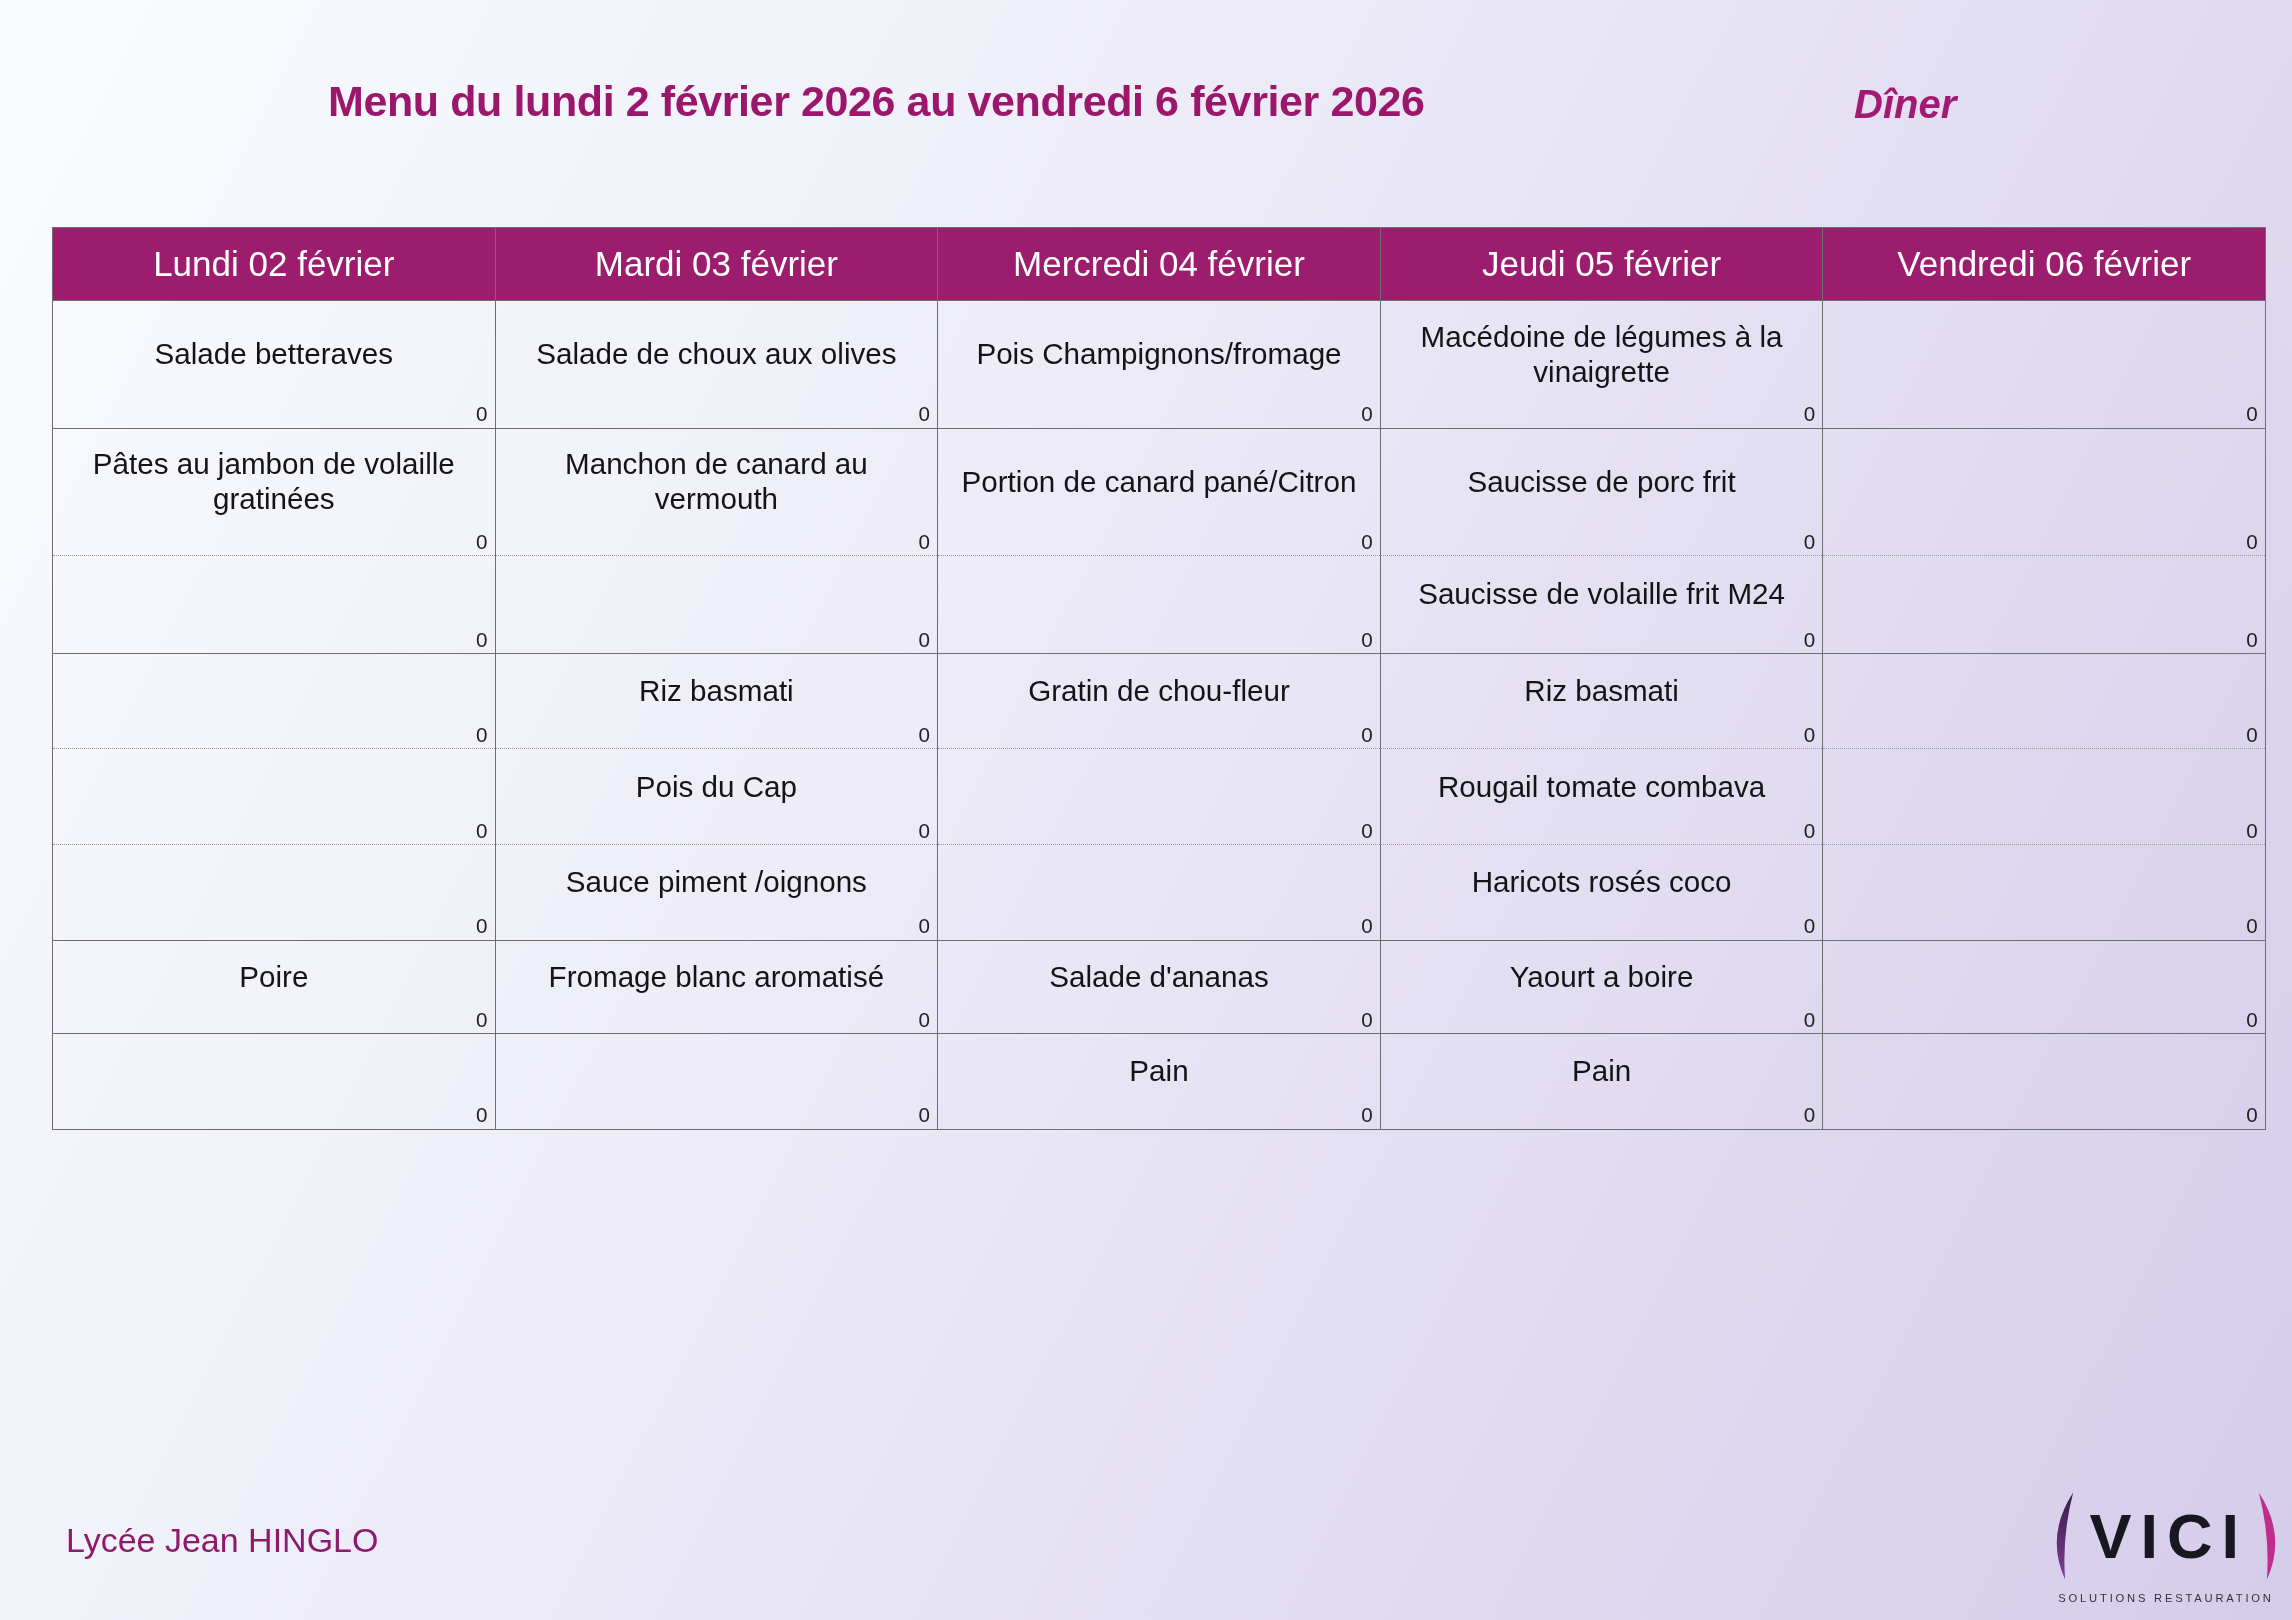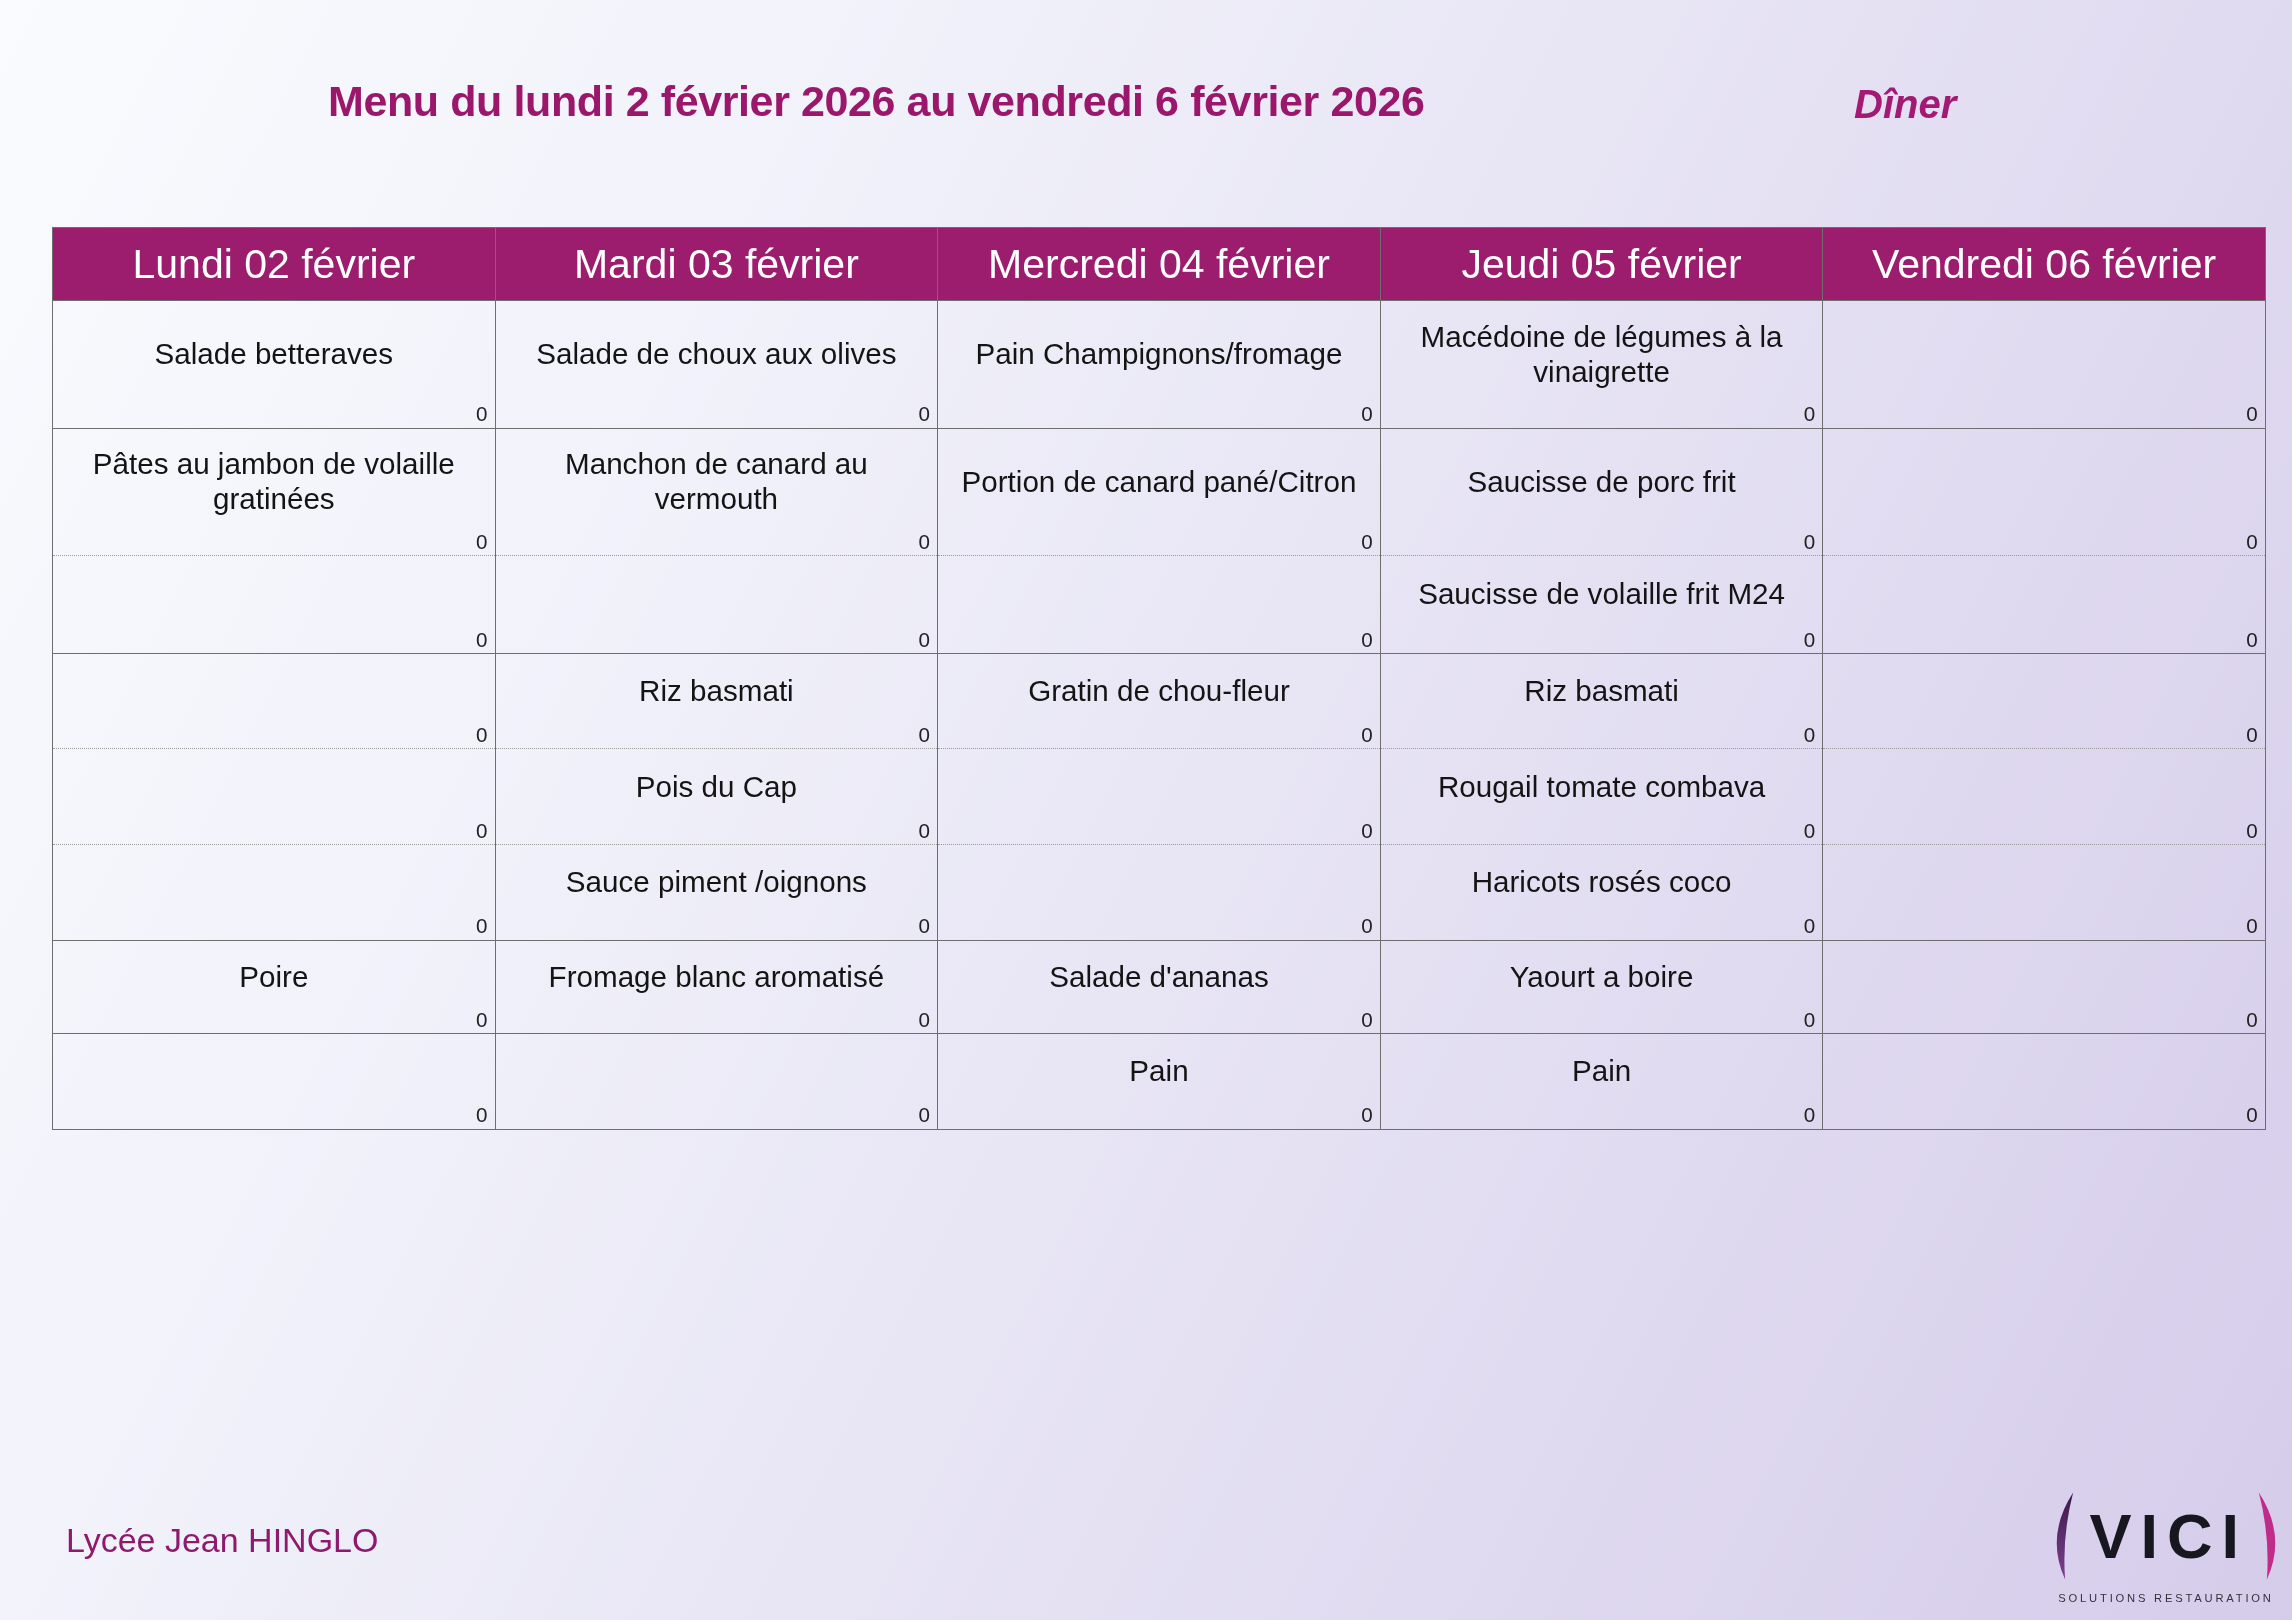--- a/index.html
+++ b/index.html
@@ -19,21 +19,21 @@
     font-size:40px;font-weight:bold;font-style:italic;color:#a21a74;
     white-space:nowrap;
   }
   table.menu{
     position:absolute;left:52px;top:227px;width:2214px;
     border-collapse:collapse;table-layout:fixed;
     border:1.8px solid #6e6e6e;
   }
   table.menu th{
     height:70px;background:#9c1c6e;color:#ffffff;
-    font-weight:normal;font-size:41px;font-stretch:condensed;
+    font-weight:normal;font-size:35px;font-stretch:condensed;
     border-left:1.8px solid #6e6e6e;border-right:1.8px solid #6e6e6e;
     border-bottom:1.8px solid #6e6e6e;
     text-align:center;vertical-align:middle;
   }
   table.menu td{
     position:relative;
     border-left:1.8px solid #6e6e6e;border-right:1.8px solid #6e6e6e;
     text-align:center;vertical-align:middle;
     font-size:29.6px;color:#141414;
     padding:3.6px 7.2px 23px 7.2px;
@@ -86,21 +86,21 @@
     <tr class="h112 sep-solid">
       <td>
           <div class="item">Salade betteraves</div>
           <span class="zero">0</span>
         </td>
       <td>
           <div class="item">Salade de choux aux olives</div>
           <span class="zero">0</span>
         </td>
       <td>
-          <div class="item">Pain Champignons/fromage</div>
+          <div class="item">Pois Champignons/fromage</div>
           <span class="zero">0</span>
         </td>
       <td>
           <div class="item">Macédoine de légumes à la
 vinaigrette</div>
           <span class="zero">0</span>
         </td>
       <td>
           <div class="item"></div>
           <span class="zero">0</span>

